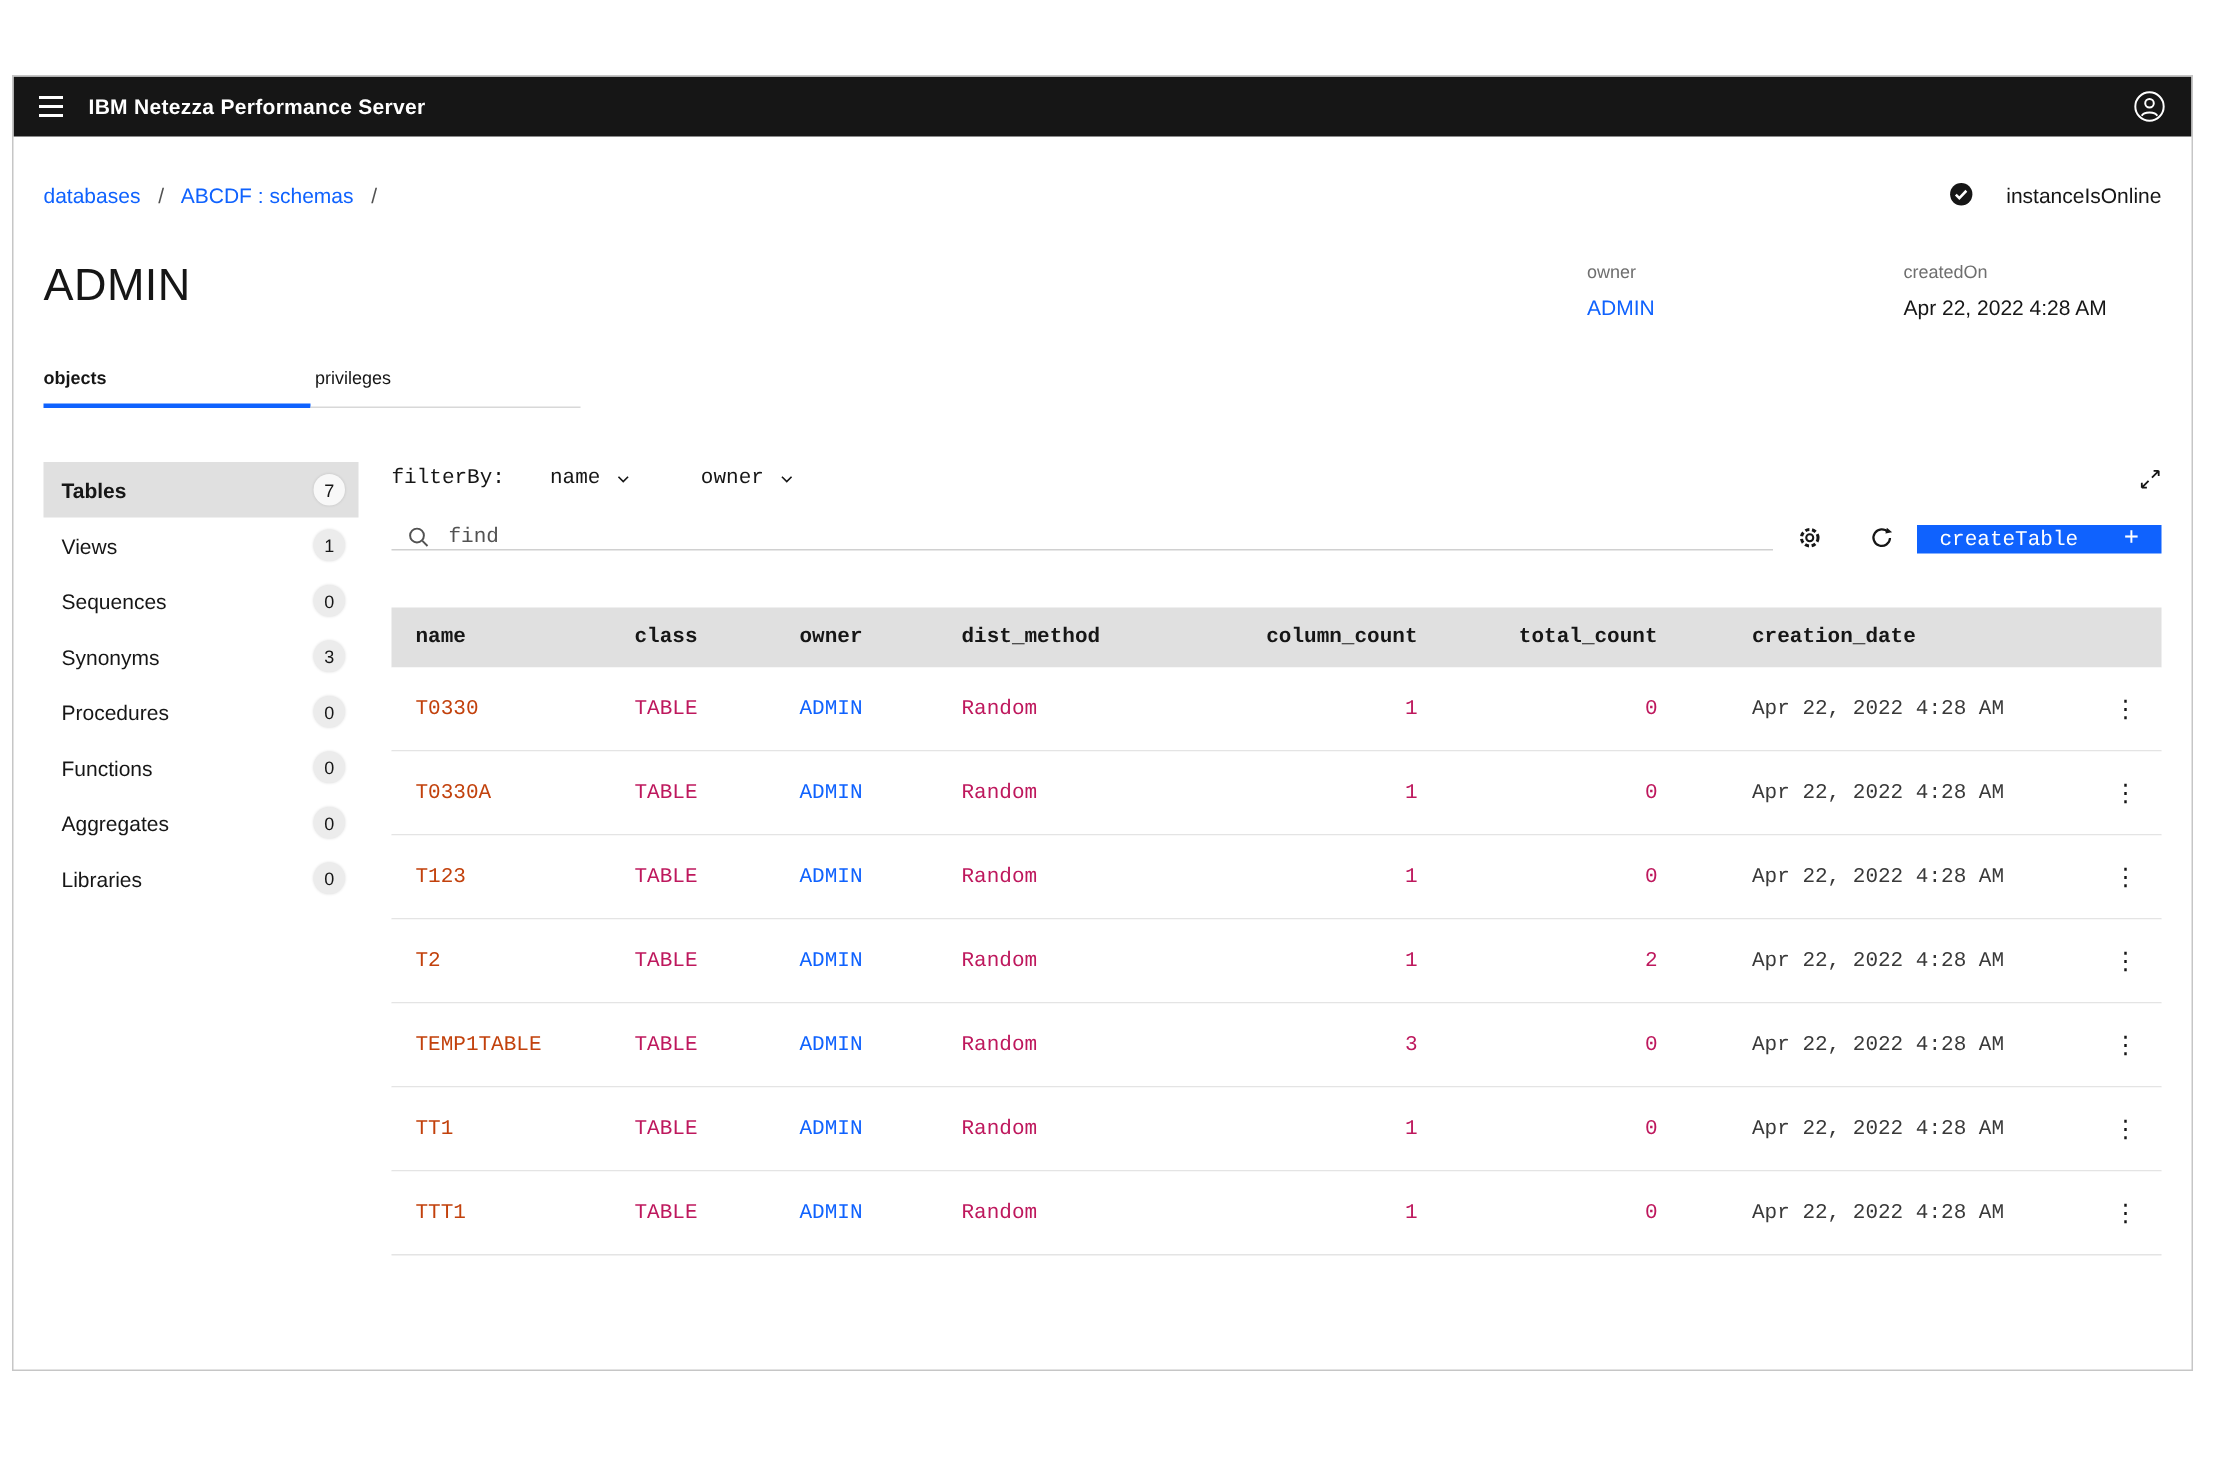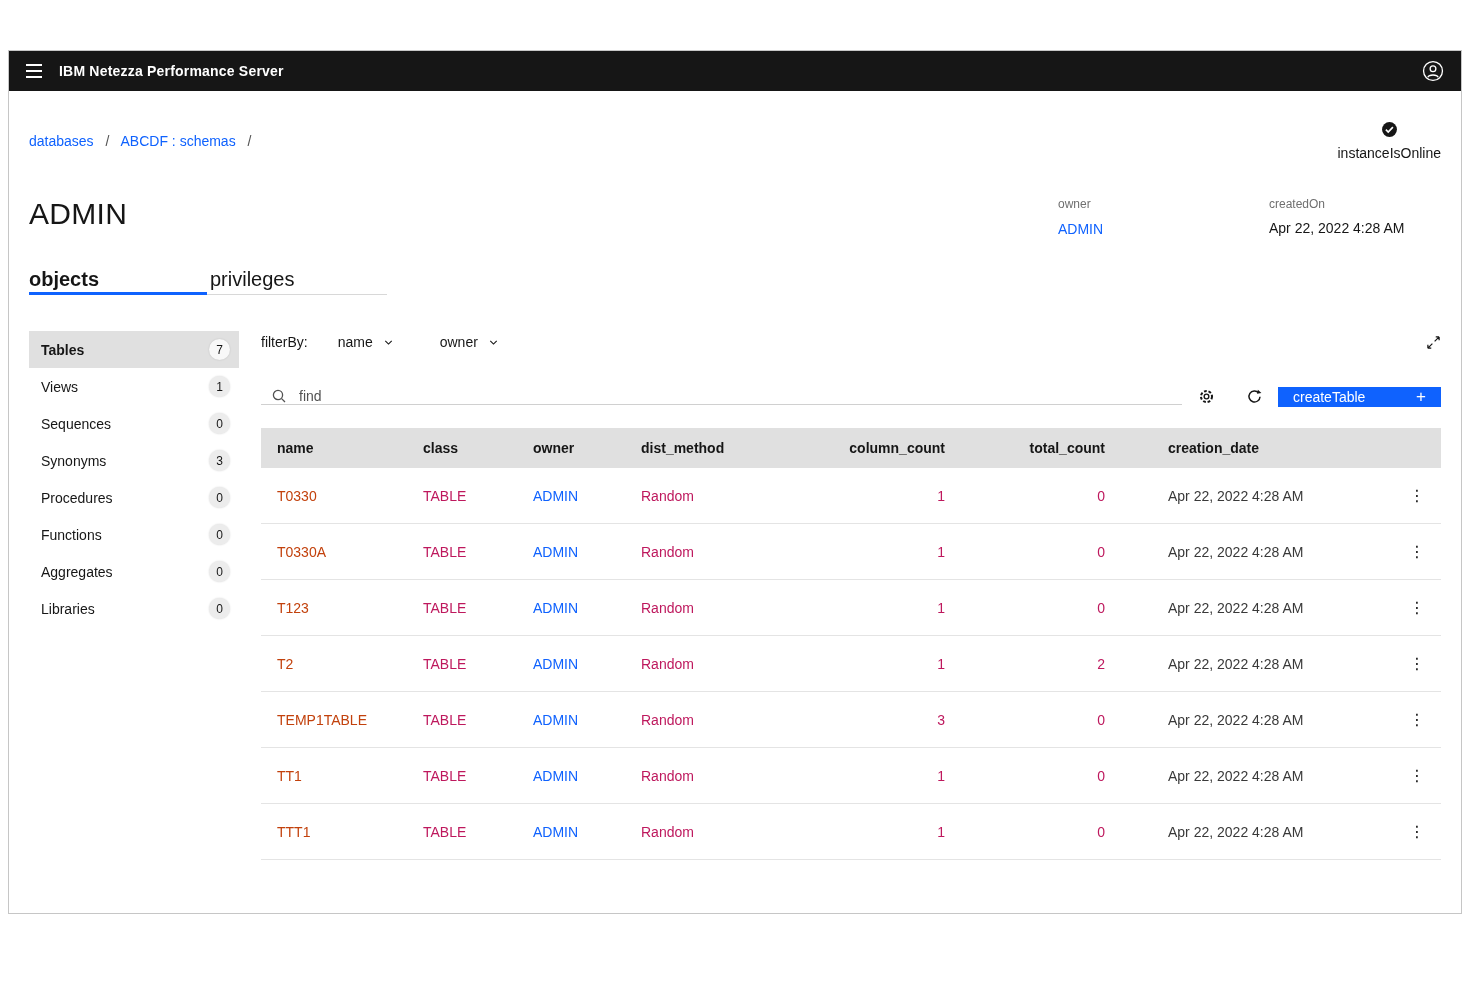--- a/index.html
+++ b/index.html
@@ -21,59 +21,59 @@
   .app-title { font-size: 14px; font-weight: 700; letter-spacing: 0.2px; }
   .topbar-right { margin-left: auto; margin-right: 14px; display: flex; align-items: center; }
   .avatar-btn { width: 28px; height: 28px; display: flex; align-items: center; justify-content: center; cursor: pointer; background: transparent; border: none; }
 
   
   .content { padding: 0 20px; }
 
   .breadcrumb-row { display: flex; align-items: center; margin-top: 30px; font-size: 14px; }
   .breadcrumb a { color: #0f62fe; text-decoration: none; cursor: pointer; }
   .breadcrumb .sep { color: #525252; margin: 0 8px; }
-  .status { margin-left: auto; display: flex; align-items: center; gap: 7px; font-size: 14px; color: #161616; flex-direction: column; }
+  .status { margin-left: auto; display: flex; align-items: center; gap: 21px; font-size: 14px; color: #161616; }
 
   .title-row { display: flex; align-items: flex-start; margin-top: 36px; }
   h1.page-title { font-size: 30px; font-weight: 400; letter-spacing: 0.3px; }
   .meta { margin-left: auto; display: flex; gap: 75px; padding-right: 2px; }
   .meta-block { min-width: 90px; }
   .meta-block.right { min-width: 170px; margin-left: 46px; }
   .meta-label { font-size: 12px; color: #6f6f6f; margin-bottom: 9px; }
   .meta-link { font-size: 14px; color: #0f62fe; text-decoration: none; cursor: pointer; }
   .meta-value { font-size: 14px; color: #161616; }
 
   
   .tabs { display: flex; margin-top: 30px; }
-  .tab { width: 178px; height: 27px; font-size: 20px; color: #161616; cursor: pointer; border-bottom: 1px solid #d8d8d8; }
+  .tab { width: 178px; height: 27px; font-size: 12px; color: #161616; cursor: pointer; border-bottom: 1px solid #d8d8d8; }
   .tab.active { border-bottom: 3px solid #0f62fe; font-weight: 600; }
   .tab + .tab { width: 180px; padding-left: 3px; }
 
   
   .bodygrid { display: flex; gap: 22px; margin-top: 36px; padding-bottom: 30px; }
 
   .sidebar { width: 210px; flex: none; font-size: 14px; }
   .side-item { height: 37px; display: flex; align-items: center; padding: 0 9px 0 12px; cursor: pointer; }
   .side-item.active { background: #e0e0e0; font-weight: 700; }
   .side-label { flex: 1; }
   .badge {
     min-width: 21px; height: 21px; border-radius: 11px; background: #ececec;
     display: flex; align-items: center; justify-content: center;
     font-size: 12px; font-weight: 400; color: #161616; box-shadow: 0 0 2px rgba(0,0,0,0.15);
   }
   .side-item.active .badge { background: #f8f8f8; }
 
-  .main { flex: 1; min-width: 0; }
+  .main { flex: 1; min-width: 0; font-family: Liberation Mono, monospace; }
 
   .filter-row { display: flex; align-items: center; font-size: 14px; height: 22px; }
   .filter-label { margin-right: 30px; color: #161616; }
   .dropdown { display: flex; align-items: center; gap: 10px; margin-right: 46px; cursor: pointer; }
   .expand-btn { margin-left: auto; background: transparent; border: none; cursor: pointer; width: 28px; height: 22px; display: flex; align-items: center; justify-content: flex-end; }
 
-  .toolbar { display: flex; align-items: center; margin-top: 20px; height: 47px; }
+  .toolbar { display: flex; align-items: flex-start; margin-top: 20px; height: 47px; }
   .searchbox { flex: 1; display: flex; align-items: center; gap: 12px; padding: 0 10px; border-bottom: 1px solid #d0d0d0; background: #ffffff; }
   .searchbox input { border: none; outline: none; flex: 1; font-size: 14px; font-family: inherit; color: #161616; background: transparent; }
   .searchbox input::placeholder { color: #525252; }
   .icon-btn { width: 48px; background: transparent; border: none; display: flex; align-items: center; justify-content: center; cursor: pointer; }
   .create-btn {
     width: 163px; background: #0f62fe; color: #ffffff; border: none; cursor: pointer;
     font-size: 14px; font-family: inherit;
     display: flex; align-items: center; justify-content: space-between; padding: 0 15px;
   }
   .create-btn .plus { font-size: 17px; font-weight: 400; }

